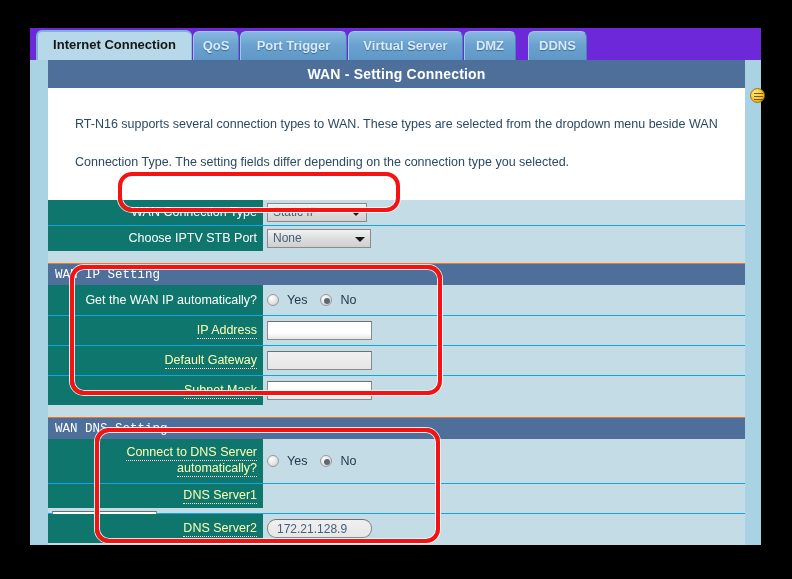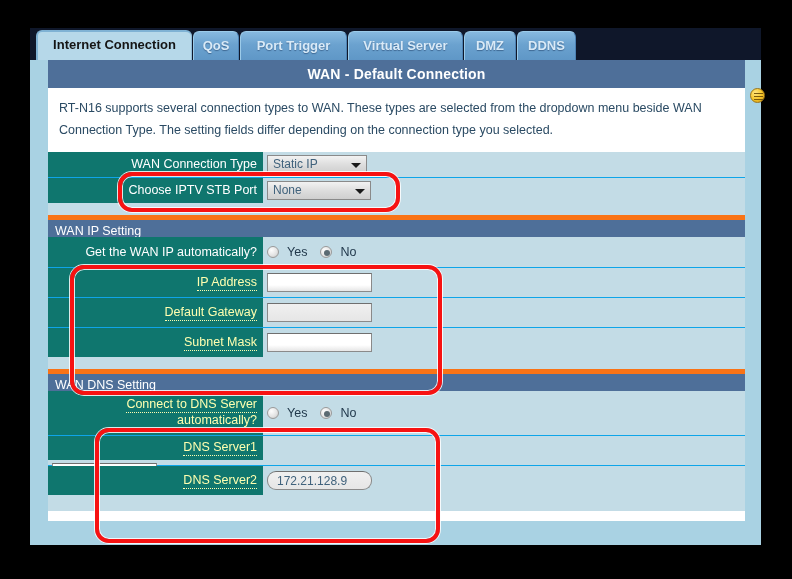--- a/index.html
+++ b/index.html
@@ -25,21 +25,21 @@
     width: 731px; height: 517px;
     background: #a9d2e3;
     overflow: hidden;
   }
 
   
   #tabbar {
     position: absolute;
     left: 0px; top: 0px;
     width: 731px; height: 32px;
-    background: #0f172a;
+    background: #6d28d9;
   }
   .tab {
     position: absolute;
     top: 3px;
     height: 29px;
     border-top-left-radius: 6px;
     border-top-right-radius: 6px;
     font-size: 13px;
     font-weight: bold;
     text-align: center;
@@ -84,21 +84,21 @@
     line-height: 28px;
     letter-spacing: .2px;
   }
   #intro {
     background: #ffffff;
     color: #2a4a63;
     font-size: 12.5px;
     line-height: 22px;
     padding: 9px 11px 11px 11px;
   }
-  #intro p { margin: 0; }
+  #intro p { margin: 16px; }
 
   
   .rowtable { width: 100%; background: #c3dce6; }
   .row {
     display: flex;
     align-items: stretch;
     border-top: 1px solid #0ea5e9;
     background: #c3dce6;
   }
   .row.first { border-top: none; }
@@ -133,21 +133,22 @@
   }
 
   
   .secbar {
     background: #4e6f99;
     color: #ffffff;
     font-size: 12.5px;
     height: 22px;
     line-height: 22px;
     padding-left: 7px;
-    border-top: 5px solid #f97316;
+    border-top: 1px solid #f97316;
+    font-family: Liberation Mono, monospace;
   }
 
   
   .dd {
     position: relative;
     height: 19px;
     background: linear-gradient(to bottom,#f2f2f2 0%,#dcdcdc 55%,#cfcfcf 100%);
     border: 1px solid #8a8a8a;
     font-size: 12px;
     color: #40627c;
@@ -241,26 +242,26 @@
 <div id="screen">
 
   <div id="page">
 
     <div id="tabbar">
       <div class="tab active" style="left:6px; width:156px;">Internet Connection</div>
       <div class="tab inactive" style="left:163px; width:46px;">QoS</div>
       <div class="tab inactive" style="left:210px; width:107px;">Port Trigger</div>
       <div class="tab inactive" style="left:318px; width:115px;">Virtual Server</div>
       <div class="tab inactive" style="left:434px; width:52px;">DMZ</div>
-      <div class="tab inactive" style="left:487px; width:59px;">DDNS</div>
+      <div class="tab inactive" style="left:498px; width:59px;">DDNS</div>
     </div>
 
     <div id="panel">
 
-      <div id="titlebar">WAN - Default Connection</div>
+      <div id="titlebar">WAN - Setting Connection</div>
 
       <div id="intro">
         <p>RT-N16 supports several connection types to WAN. These types are selected from the dropdown menu beside WAN</p>
         <p>Connection Type. The setting fields differ depending on the connection type you selected.</p>
       </div>
 
       <div class="rowtable">
 
         <div class="row first">
           <div class="lbl plain">

